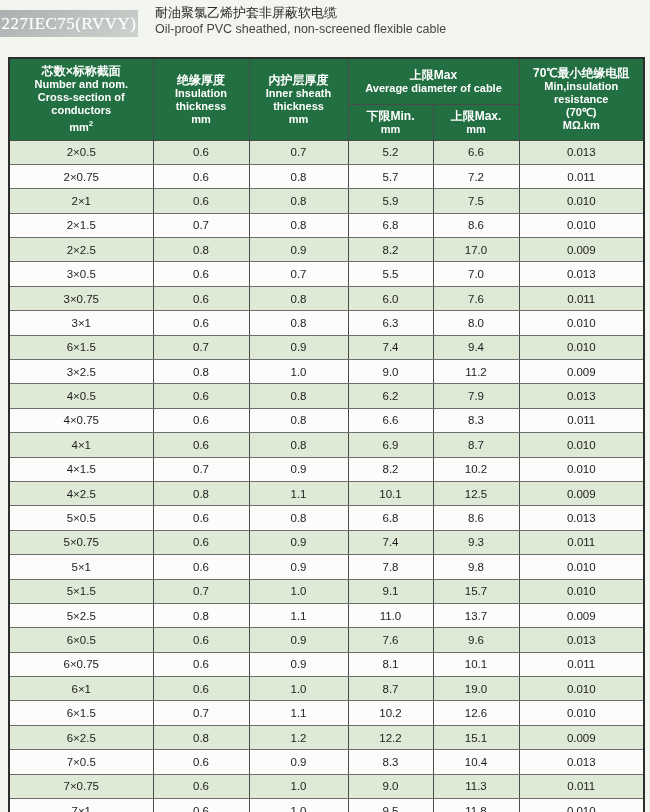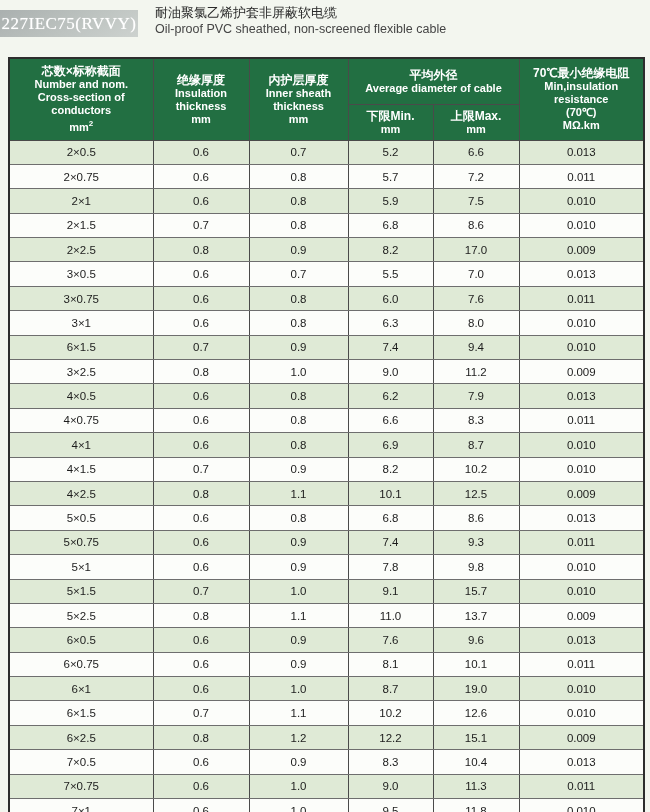--- a/index.html
+++ b/index.html
@@ -86,21 +86,21 @@
         <div class="h-en">thickness</div>
         <div class="h-en">mm</div>
       </th>
       <th rowspan="2">
         <div class="h-zh">内护层厚度</div>
         <div class="h-en">Inner sheath</div>
         <div class="h-en">thickness</div>
         <div class="h-en">mm</div>
       </th>
       <th colspan="2">
-        <div class="h-zh">平均外径</div>
+        <div class="h-zh">上限Max</div>
         <div class="h-en">Average diameter of cable</div>
       </th>
       <th rowspan="2">
         <div class="h-zh">70℃最小绝缘电阻</div>
         <div class="h-en">Min,insulation</div>
         <div class="h-en">resistance</div>
         <div class="h-en">(70℃)</div>
         <div class="h-en">MΩ.km</div>
       </th>
     </tr>

